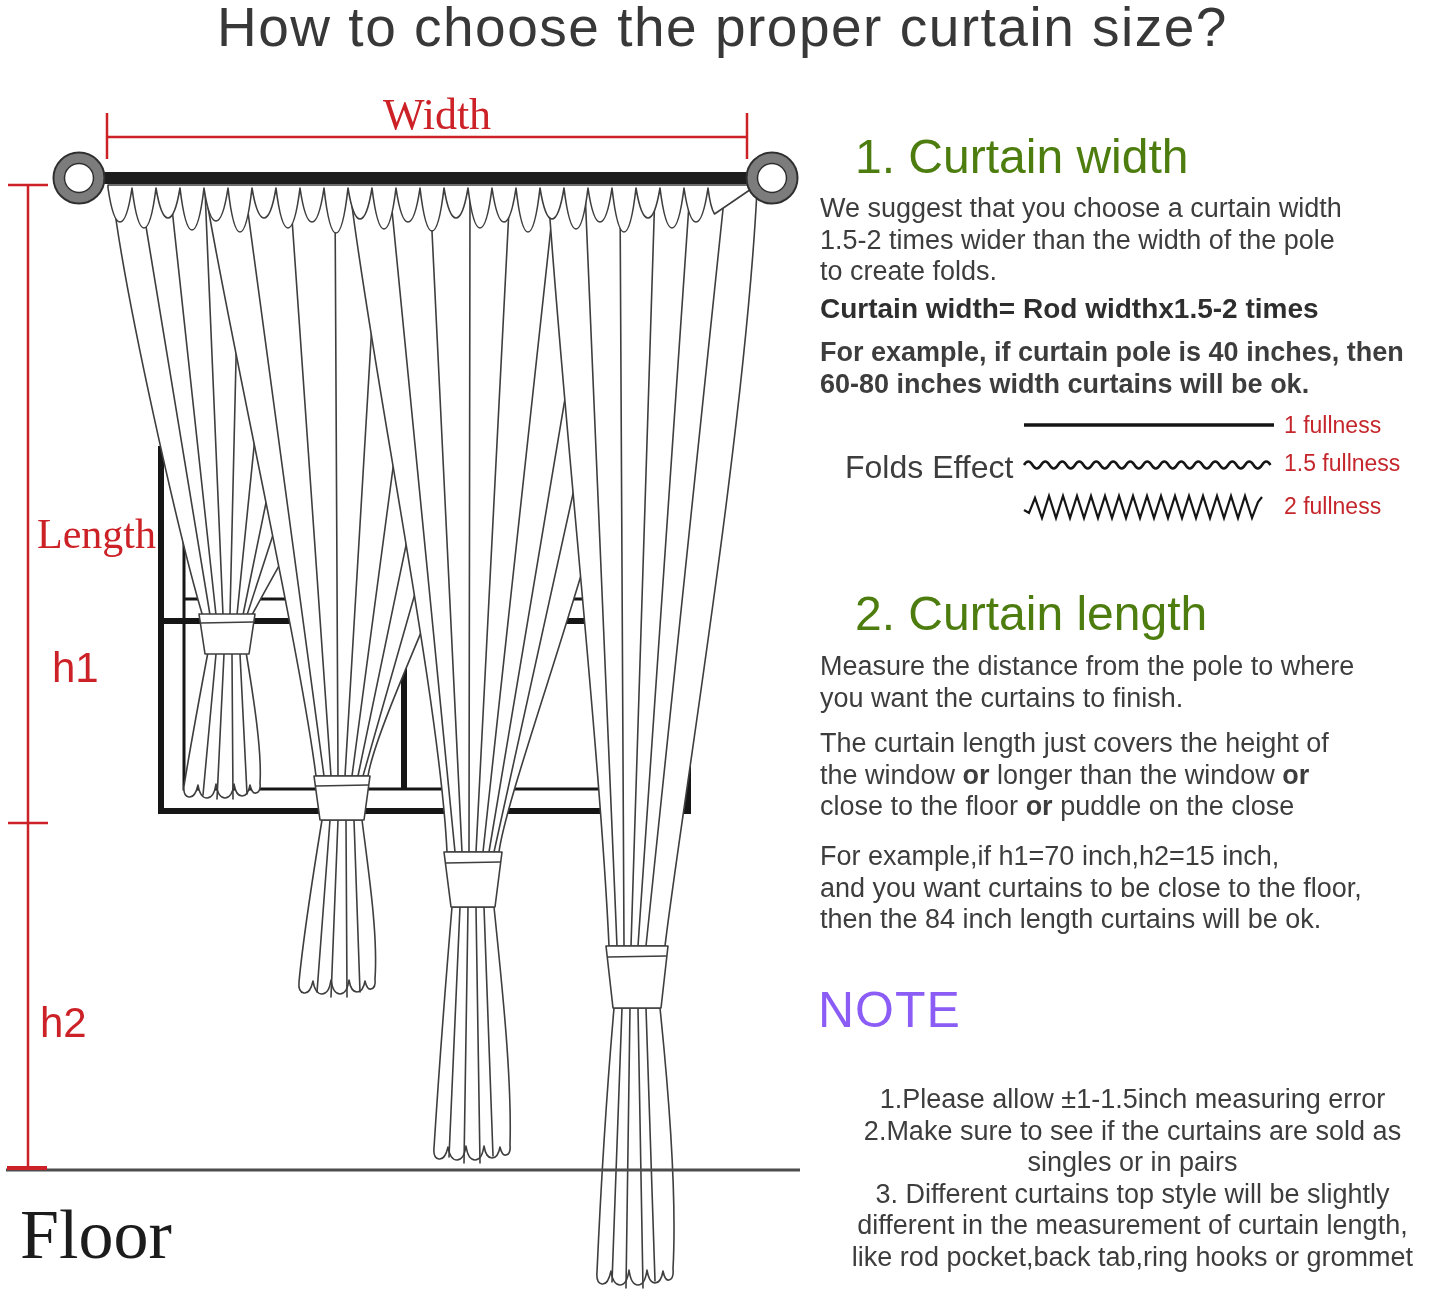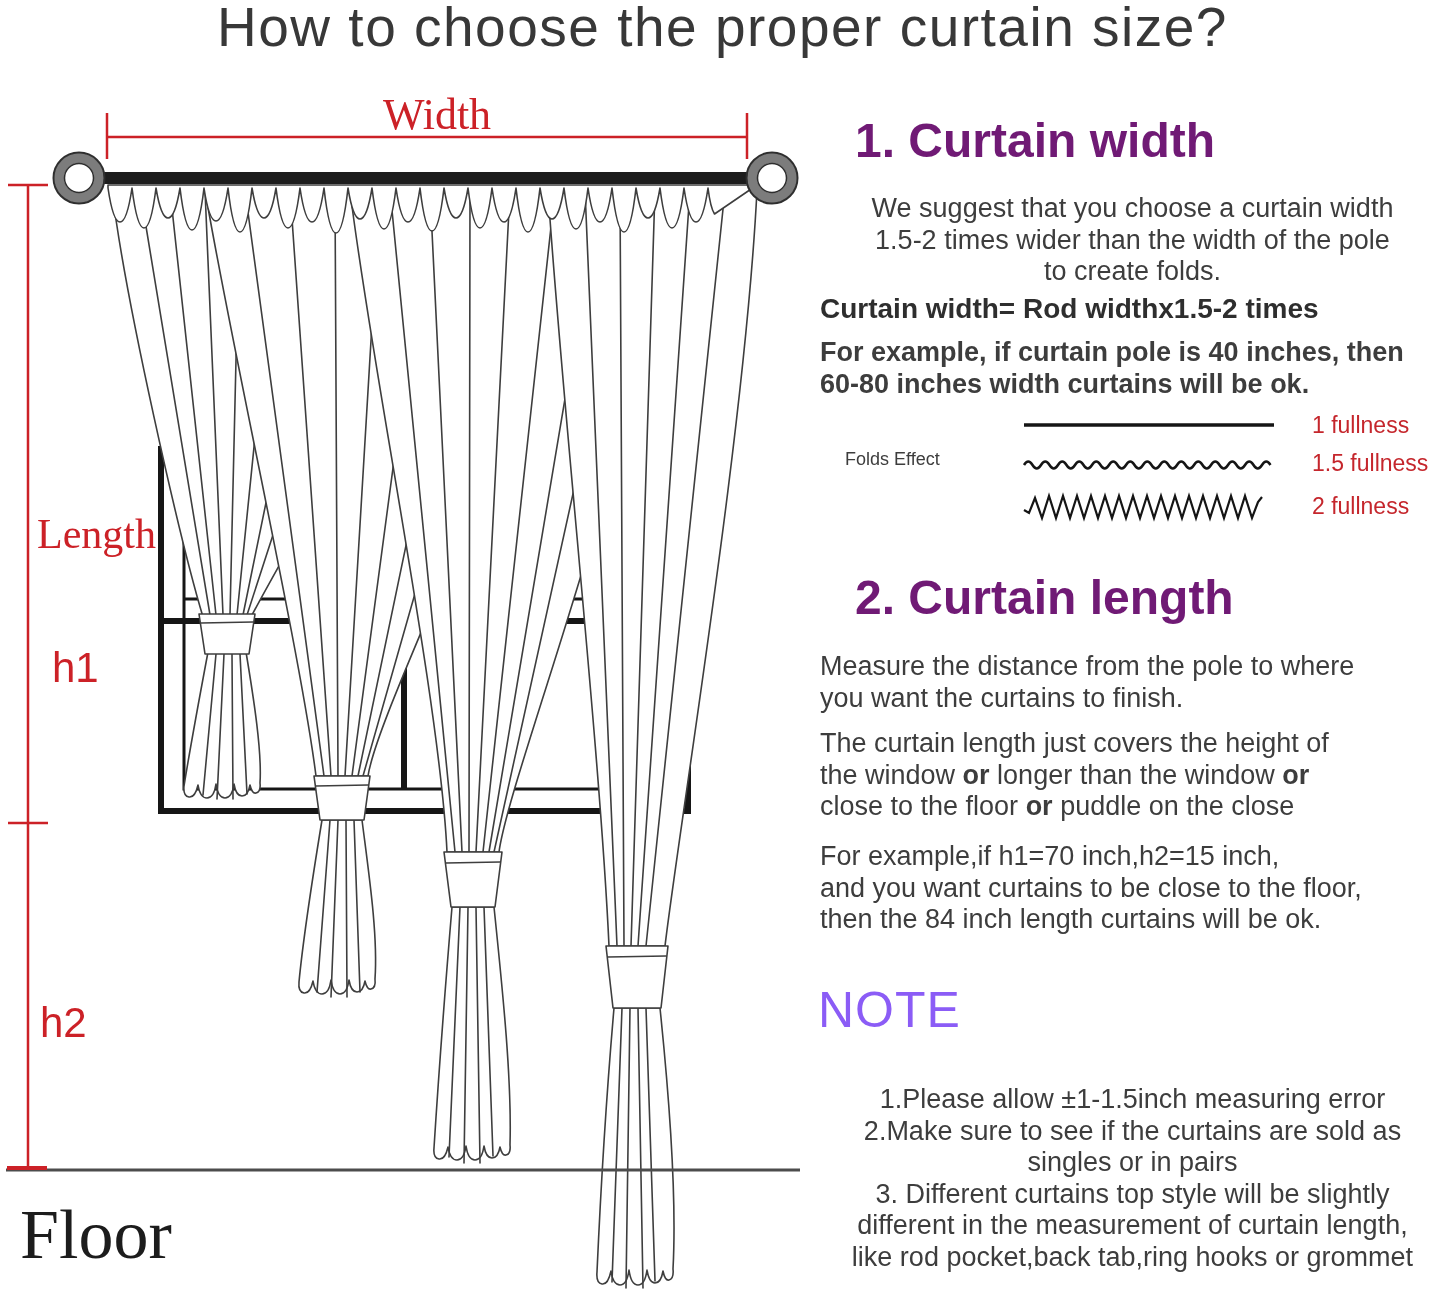--- a/index.html
+++ b/index.html
@@ -2,30 +2,30 @@
 <html><head>
 <meta charset="utf-8">
 <style>
   html,body{margin:0;padding:0;background:#ffffff;}
   body{width:1445px;height:1314px;position:relative;overflow:hidden;
        font-family:"Liberation Sans",sans-serif;color:#3d3d3d;}
   .title{position:absolute;top:-4px;left:0;width:100%;text-align:center;
          font-size:55px;line-height:62px;font-weight:400;letter-spacing:1.5px;color:#383838;margin:0;}
   svg.diagram{position:absolute;left:0;top:0;}
   .col-block{position:absolute;left:820px;width:625px;}
-  .h-num{position:absolute;left:855px;font-size:48px;line-height:52px;font-weight:700;color:#701a75;}
+  .h-num{position:absolute;left:855px;font-size:48px;line-height:52px;font-weight:400;color:#4d7c0f;margin-top:16px;}
   .body-line{font-size:27px;line-height:31.5px;color:#3d3d3d;}
   .formula{position:absolute;left:820px;font-size:28px;line-height:32px;font-weight:700;color:#2e2e2e;text-align:right;}
   .note-h{position:absolute;left:818px;font-size:50px;line-height:46px;font-weight:400;color:#8b5cf6;letter-spacing:1px;}
   .b{font-weight:700;}
   
   .folds{position:absolute;left:818px;top:405px;width:627px;height:140px;}
-  .folds-label{position:absolute;left:27px;top:44px;font-size:18px;color:#3d3d3d;}
+  .folds-label{position:absolute;left:27px;top:44px;font-size:32px;color:#3d3d3d;}
   .frow{position:absolute;left:204px;width:430px;height:36px;display:flex;align-items:center;}
-  .frow .flabel{margin-left:28px;font-size:23px;color:#c5262c;white-space:nowrap;}
+  .frow .flabel{font-size:23px;color:#c5262c;white-space:nowrap;}
   .r1{top:2px;} .r2{top:40px;} .r3{top:83px;}
 </style>
 </head>
 <body>
 
 <h1 class="title">How to choose the proper curtain size?</h1>
 
 <svg class="diagram" width="810" height="1314" viewBox="0 0 810 1314">
 
   <g stroke="#161616" fill="none">
@@ -148,21 +148,21 @@
   </g>
   <text x="37" y="548" fill="#cc2127" font-family="Liberation Serif, serif" font-size="42">Length</text>
   <text x="52" y="682" fill="#cc2127" font-family="Liberation Sans, sans-serif" font-size="42">h1</text>
   <text x="40" y="1037" fill="#cc2127" font-family="Liberation Sans, sans-serif" font-size="42">h2</text>
 
   <text x="20" y="1258" fill="#1c1c1c" font-family="Liberation Serif, serif" font-size="70">Floor</text>
 </svg>
 
 <div class="h-num" style="top:115px;">1. Curtain width</div>
 
-<div class="col-block" style="top:193px;text-align:center;">
+<div class="col-block" style="top:193px;">
   <div class="body-line">We suggest that you choose a curtain width</div>
   <div class="body-line">1.5-2 times wider than the width of the pole</div>
   <div class="body-line">to create folds.</div>
 </div>
 
 <div class="formula" style="top:293px;">Curtain width= Rod widthx1.5-2 times</div>
 
 <div class="col-block" style="top:337px;font-weight:bold;">
   <div class="body-line">For example, if curtain pole is 40 inches, then</div>
   <div class="body-line">60-80 inches width curtains will be ok.</div>

